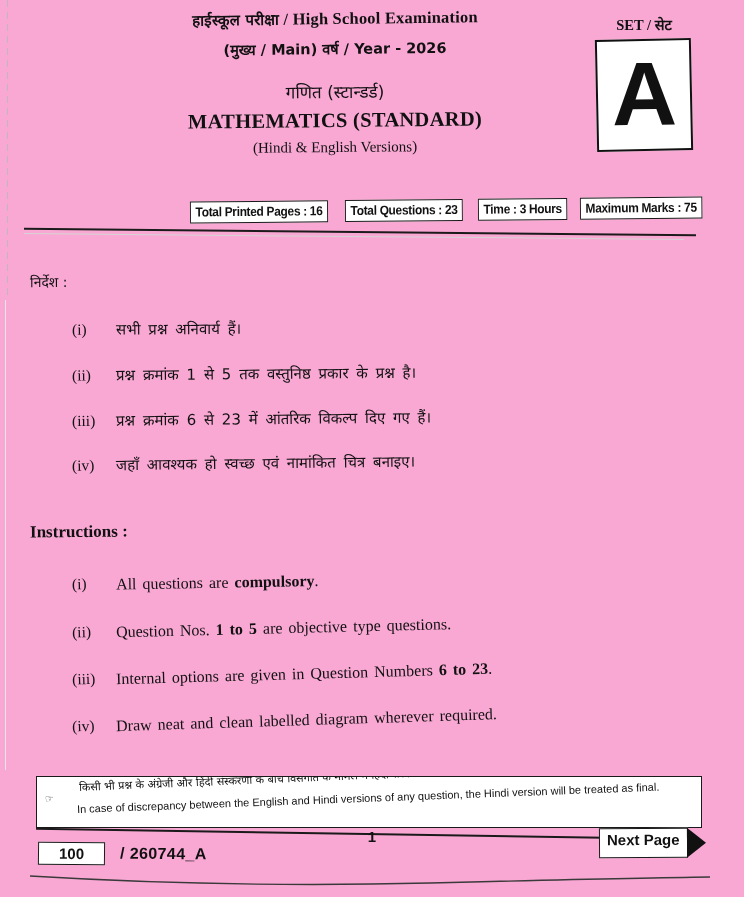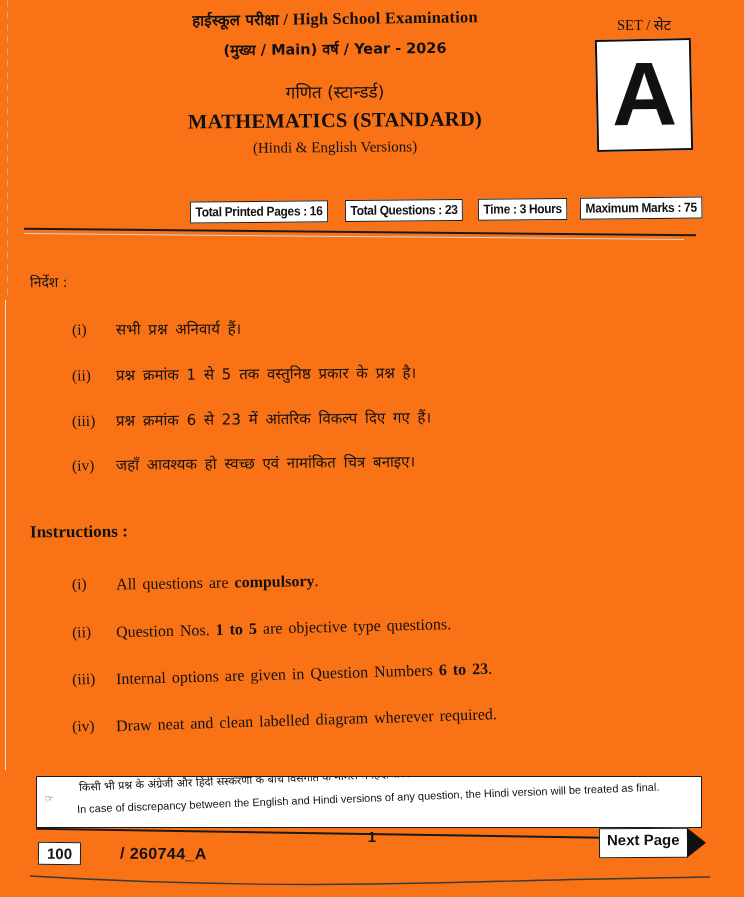--- a/index.html
+++ b/index.html
@@ -13,21 +13,21 @@
     position: relative;
     overflow: hidden;
     font-family: "Liberation Serif", serif;
     color: #111111;
     -webkit-font-smoothing: antialiased;
   }
 
   .page {
     position: absolute;
     inset: 0;
-    background: #f97316;
+    background: #f9a8d4;
   }
 
   
   .scan-edge {
     position: absolute;
     left: 7px;
     top: 0;
     width: 1px;
     height: 300px;
     background: repeating-linear-gradient(to bottom,
@@ -99,21 +99,21 @@
 
   
   .set-wrap {
     position: absolute;
     right: 52px;
     top: 14px;
     text-align: center;
   }
   .set-label {
     font-family: "Liberation Serif", serif;
-    font-weight: normal;
+    font-weight: bold;
     font-size: 14.5px;
     margin-bottom: 5px;
     white-space: nowrap;
   }
   .set-box {
     width: 92px;
     height: 108px;
     border: 2px solid #111;
     transform: rotate(-1.2deg);
     display: flex;
@@ -287,21 +287,21 @@
     width: 664px;
     height: 1.6px;
     background: #1a1a1a;
     transform: rotate(0.9deg);
   }
   .code-box {
     position: absolute;
     left: 38px;
     top: 842px;
     border: 1.8px solid #1a1a1a;
-    padding: 2px 8px;
+    padding: 2px 20px;
     font-family: "Liberation Sans", sans-serif;
     font-weight: bold;
     font-size: 15px;
     background: #fff;
     transform: rotate(0.6deg);
   }
   .code-text {
     position: absolute;
     left: 88px;
     top: 845px;

